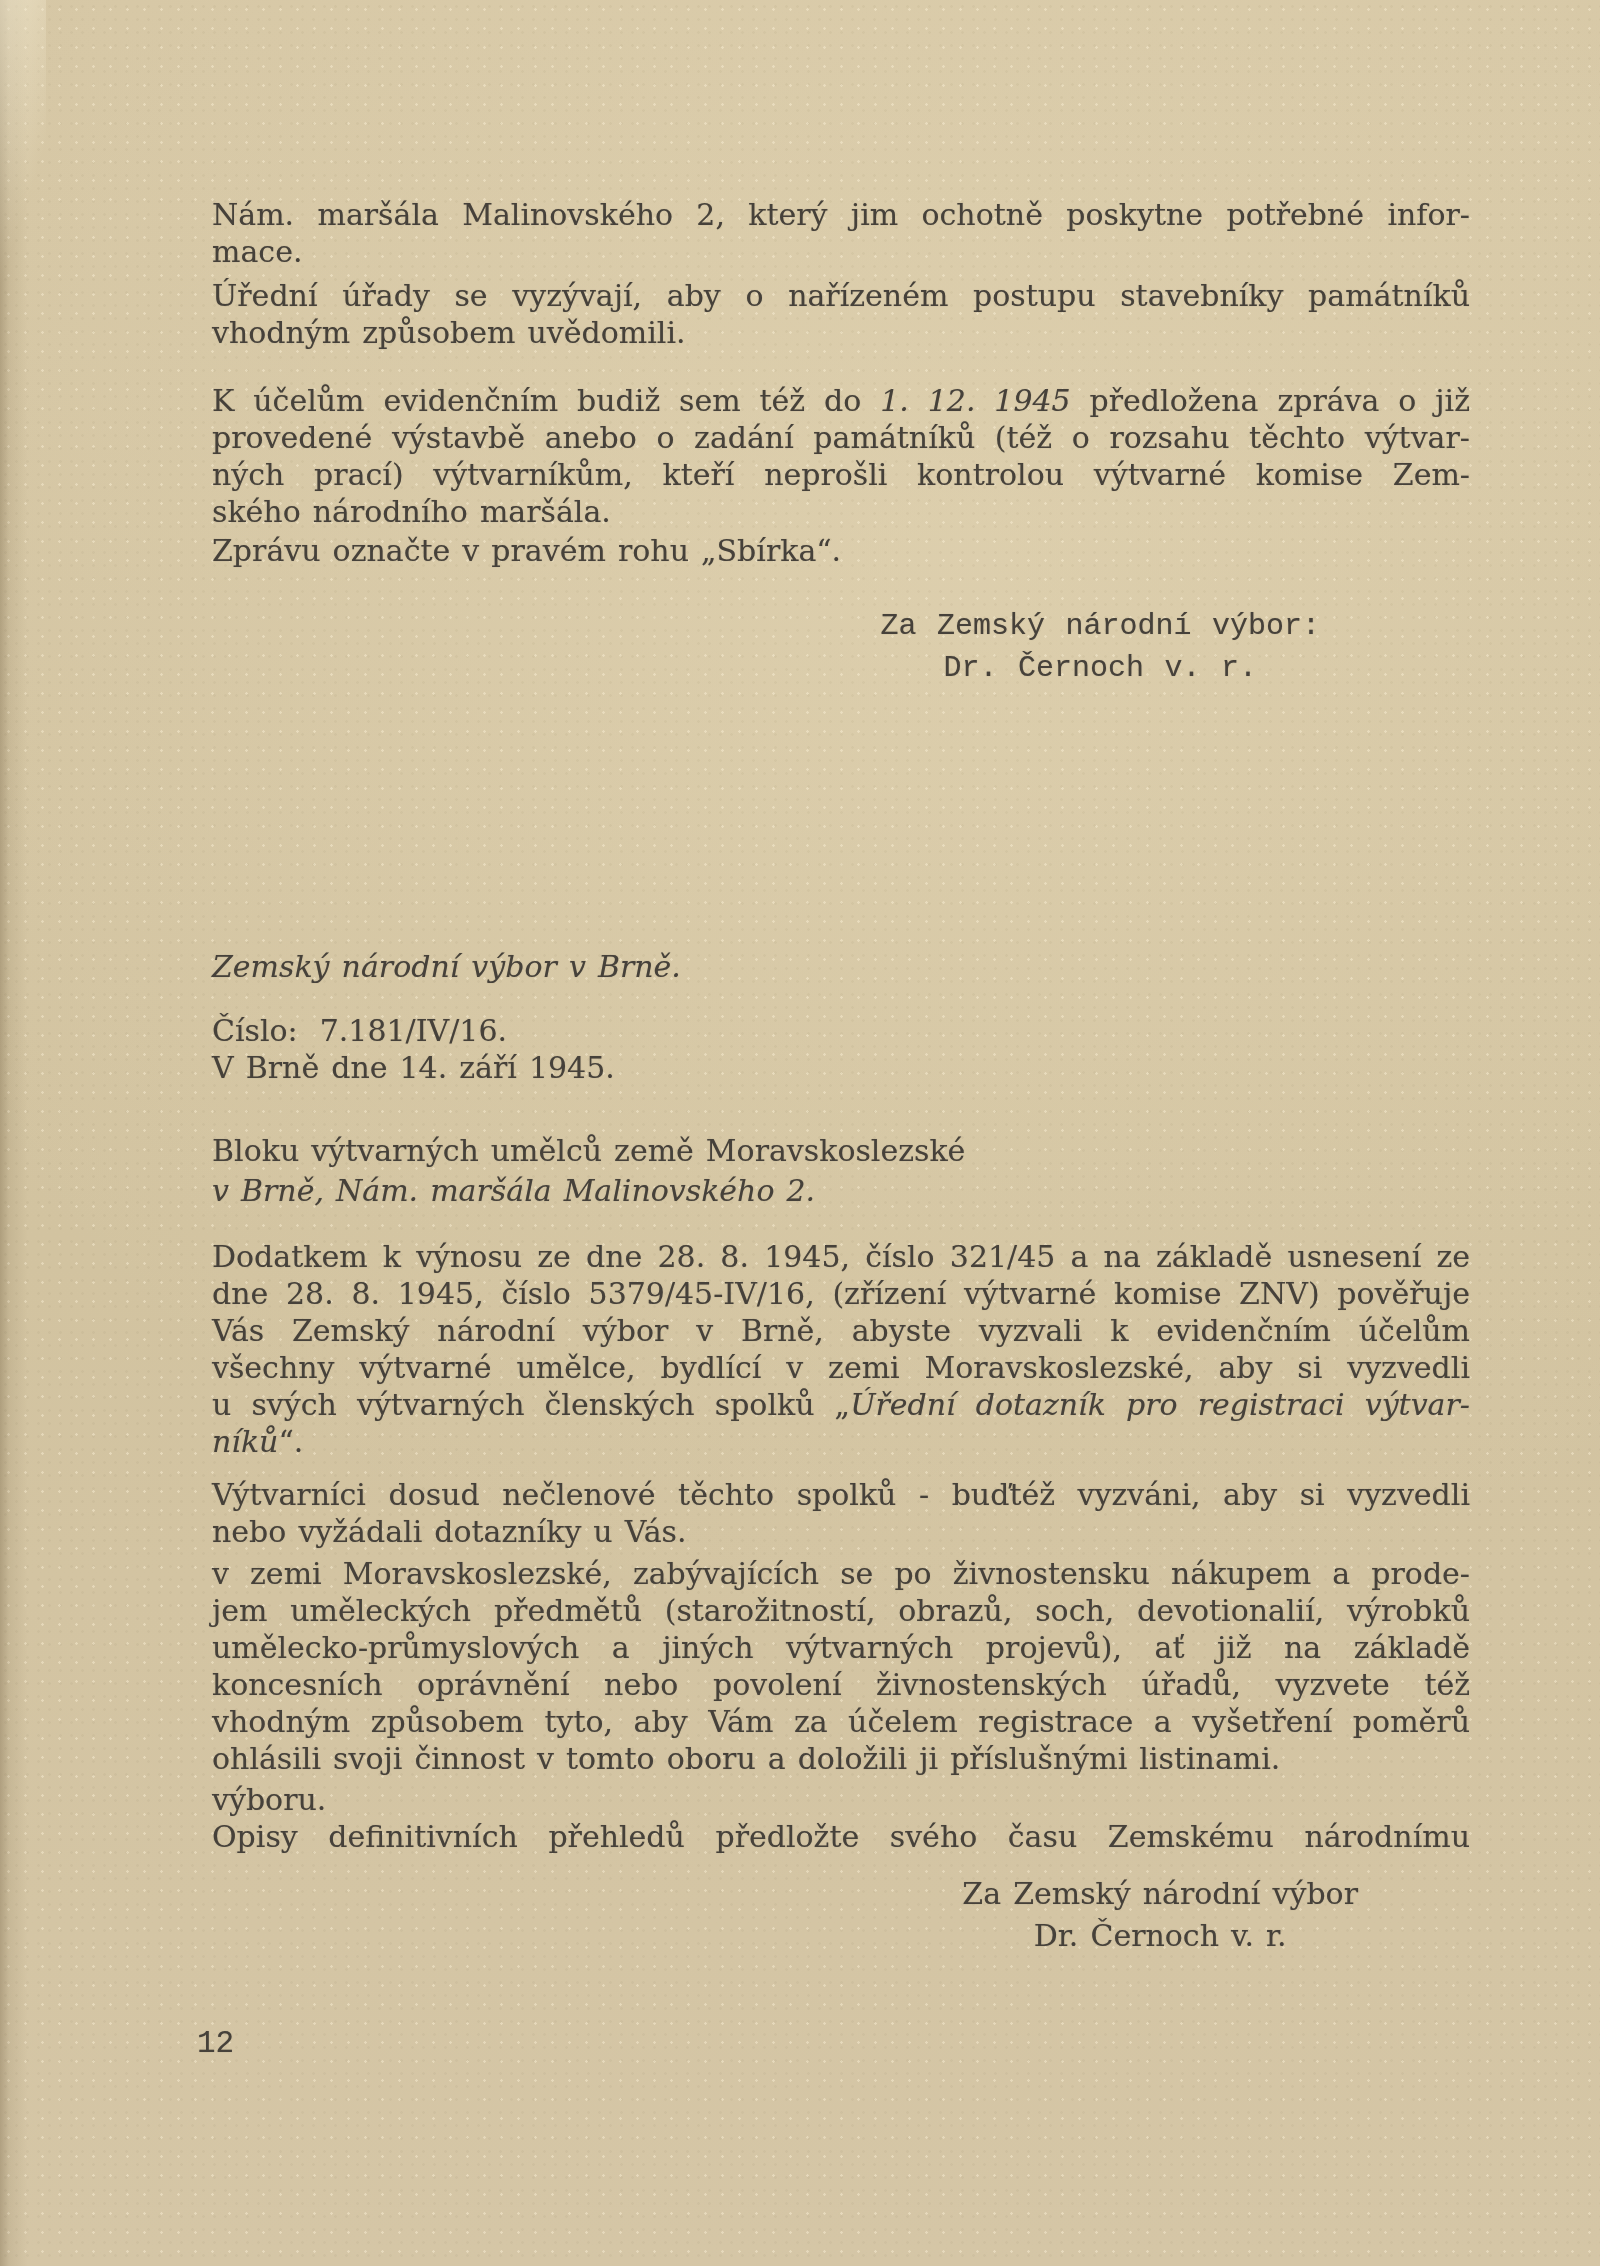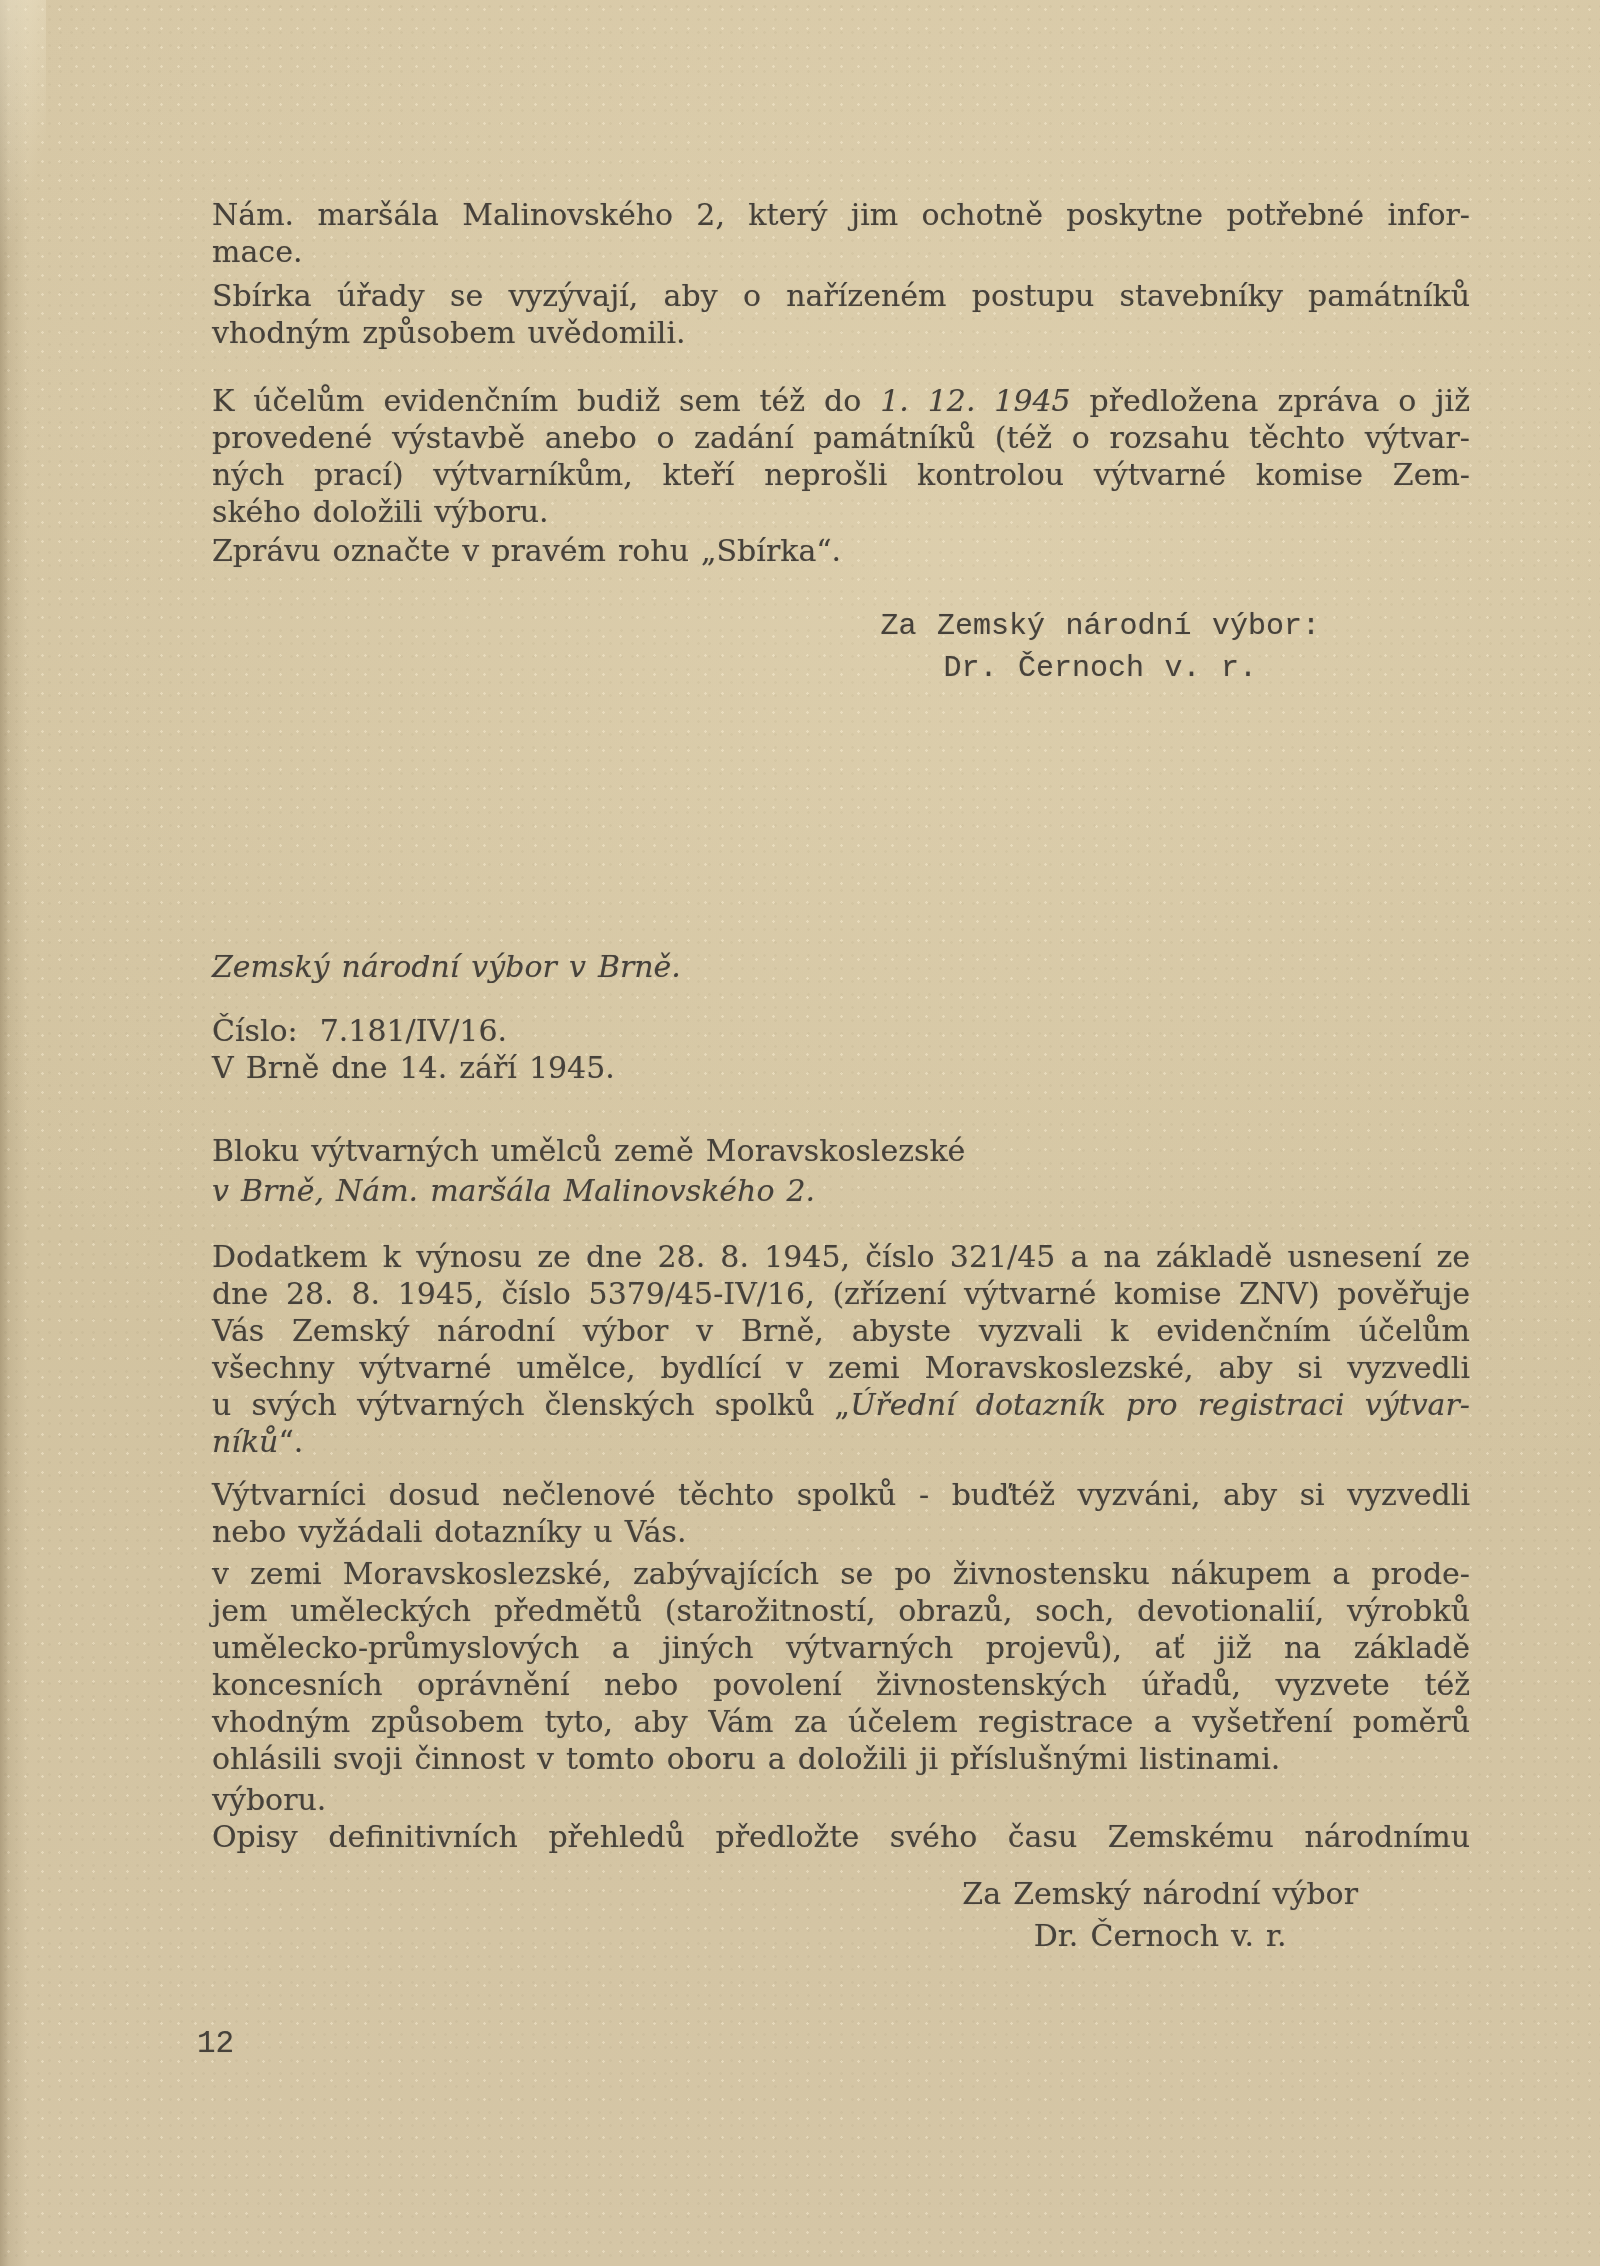--- a/index.html
+++ b/index.html
@@ -76,28 +76,28 @@
 <div class="edge-shade"></div>
 <div class="corner-light"></div>
 
 <div class="content">
 
   <div class="para p1">
       <div class="tline just">Nám. maršála Malinovského 2, který jim ochotně poskytne potřebné infor-</div>
       <div class="tline">mace.</div>
     </div>
   <div class="para p2">
-      <div class="tline just">Sbírka úřady se vyzývají, aby o nařízeném postupu stavebníky památníků</div>
+      <div class="tline just">Úřední úřady se vyzývají, aby o nařízeném postupu stavebníky památníků</div>
       <div class="tline">vhodným způsobem uvědomili.</div>
     </div>
   <div class="para p3">
       <div class="tline just"><span>K účelům evidenčním budiž sem též do </span><span class="it">1. 12. 1945</span><span> předložena zpráva o již</span></div>
       <div class="tline just">provedené výstavbě anebo o zadání památníků (též o rozsahu těchto výtvar-</div>
       <div class="tline just">ných prací) výtvarníkům, kteří neprošli kontrolou výtvarné komise Zem-</div>
-      <div class="tline">ského doložili výboru.</div>
+      <div class="tline">ského národního maršála.</div>
     </div>
   <div class="para p4">
       <div class="tline">Zprávu označte v pravém rohu „Sbírka“.</div>
     </div>
 
   <div class="sig sig1">
     <div class="sig-line">Za Zemský národní výbor:</div>
     <div class="sig-line">Dr. Černoch v. r.</div>
   </div>
 

